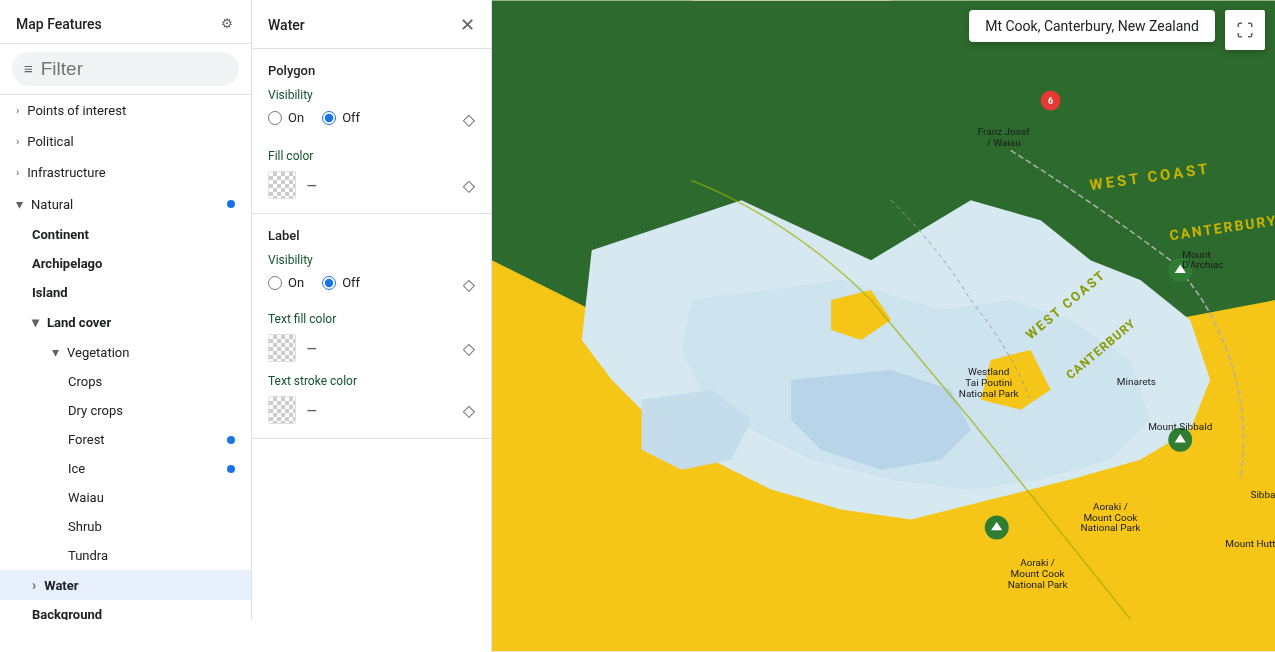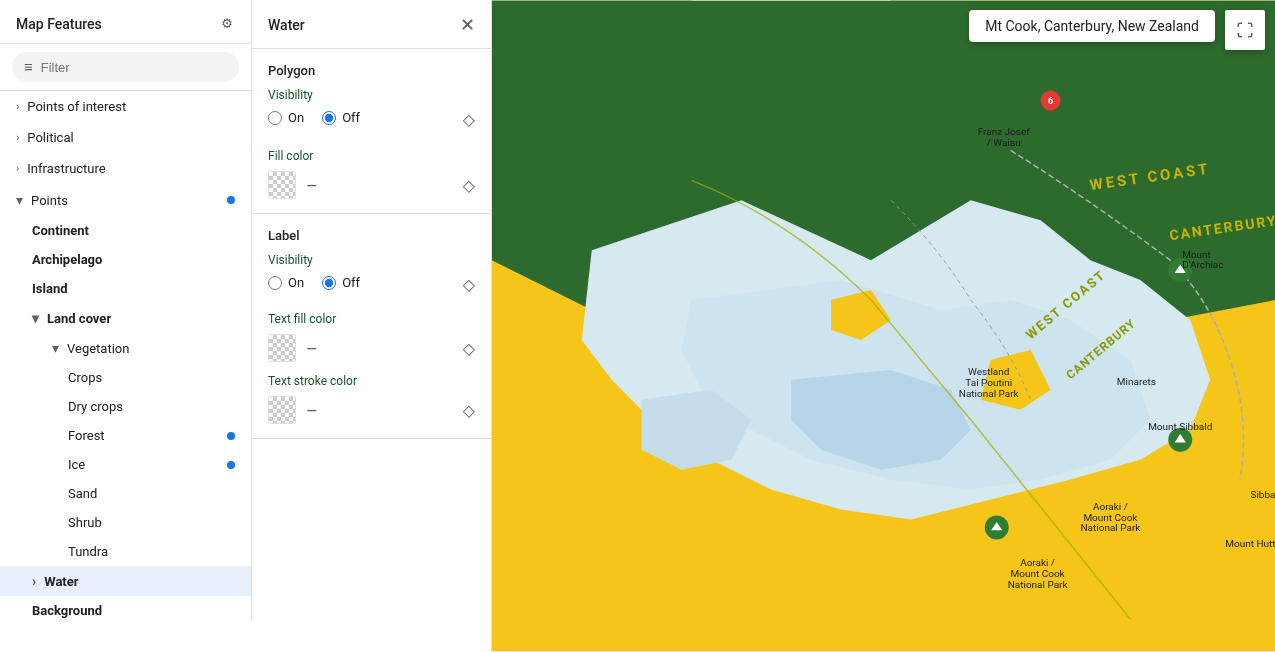--- a/index.html
+++ b/index.html
@@ -47,21 +47,21 @@
       align-items: center;
       background: #f1f3f4;
       border-radius: 20px;
       padding: 6px 12px;
       gap: 8px;
     }
     #filter-input {
       border: none;
       background: transparent;
       outline: none;
-      font-size: 13px;
+      font-size: 19px;
       color: #be185d;
       width: 100%;
     }
     .nav-item {
       display: flex;
       align-items: center;
       padding: 8px 16px;
       cursor: pointer;
       color: #202124;
       font-size: 13px;
@@ -299,21 +299,21 @@
       <span class="nav-item-label">Political</span>
     </div>
 
     <div class="nav-item">
       <span class="chevron">›</span>
       <span class="nav-item-label">Infrastructure</span>
     </div>
 
     <div class="nav-item">
       <span class="chevron" style="font-size:14px;">▾</span>
-      <span class="nav-item-label">Points</span>
+      <span class="nav-item-label">Natural</span>
       <span class="dot"></span>
     </div>
 
     <div class="nav-child">
       <span>Continent</span>
     </div>
     <div class="nav-child">
       <span>Archipelago</span>
     </div>
     <div class="nav-child">
@@ -338,21 +338,21 @@
     </div>
     <div class="nav-greatgrandchild">
       <span>Forest</span>
       <span class="dot"></span>
     </div>
     <div class="nav-greatgrandchild">
       <span>Ice</span>
       <span class="dot"></span>
     </div>
     <div class="nav-greatgrandchild">
-      <span>Sand</span>
+      <span>Waiau</span>
     </div>
     <div class="nav-greatgrandchild">
       <span>Shrub</span>
     </div>
     <div class="nav-greatgrandchild">
       <span>Tundra</span>
     </div>
 
     <div class="nav-child active">
       <span style="margin-right:8px;color:#5f6368;font-size:14px;">›</span>

